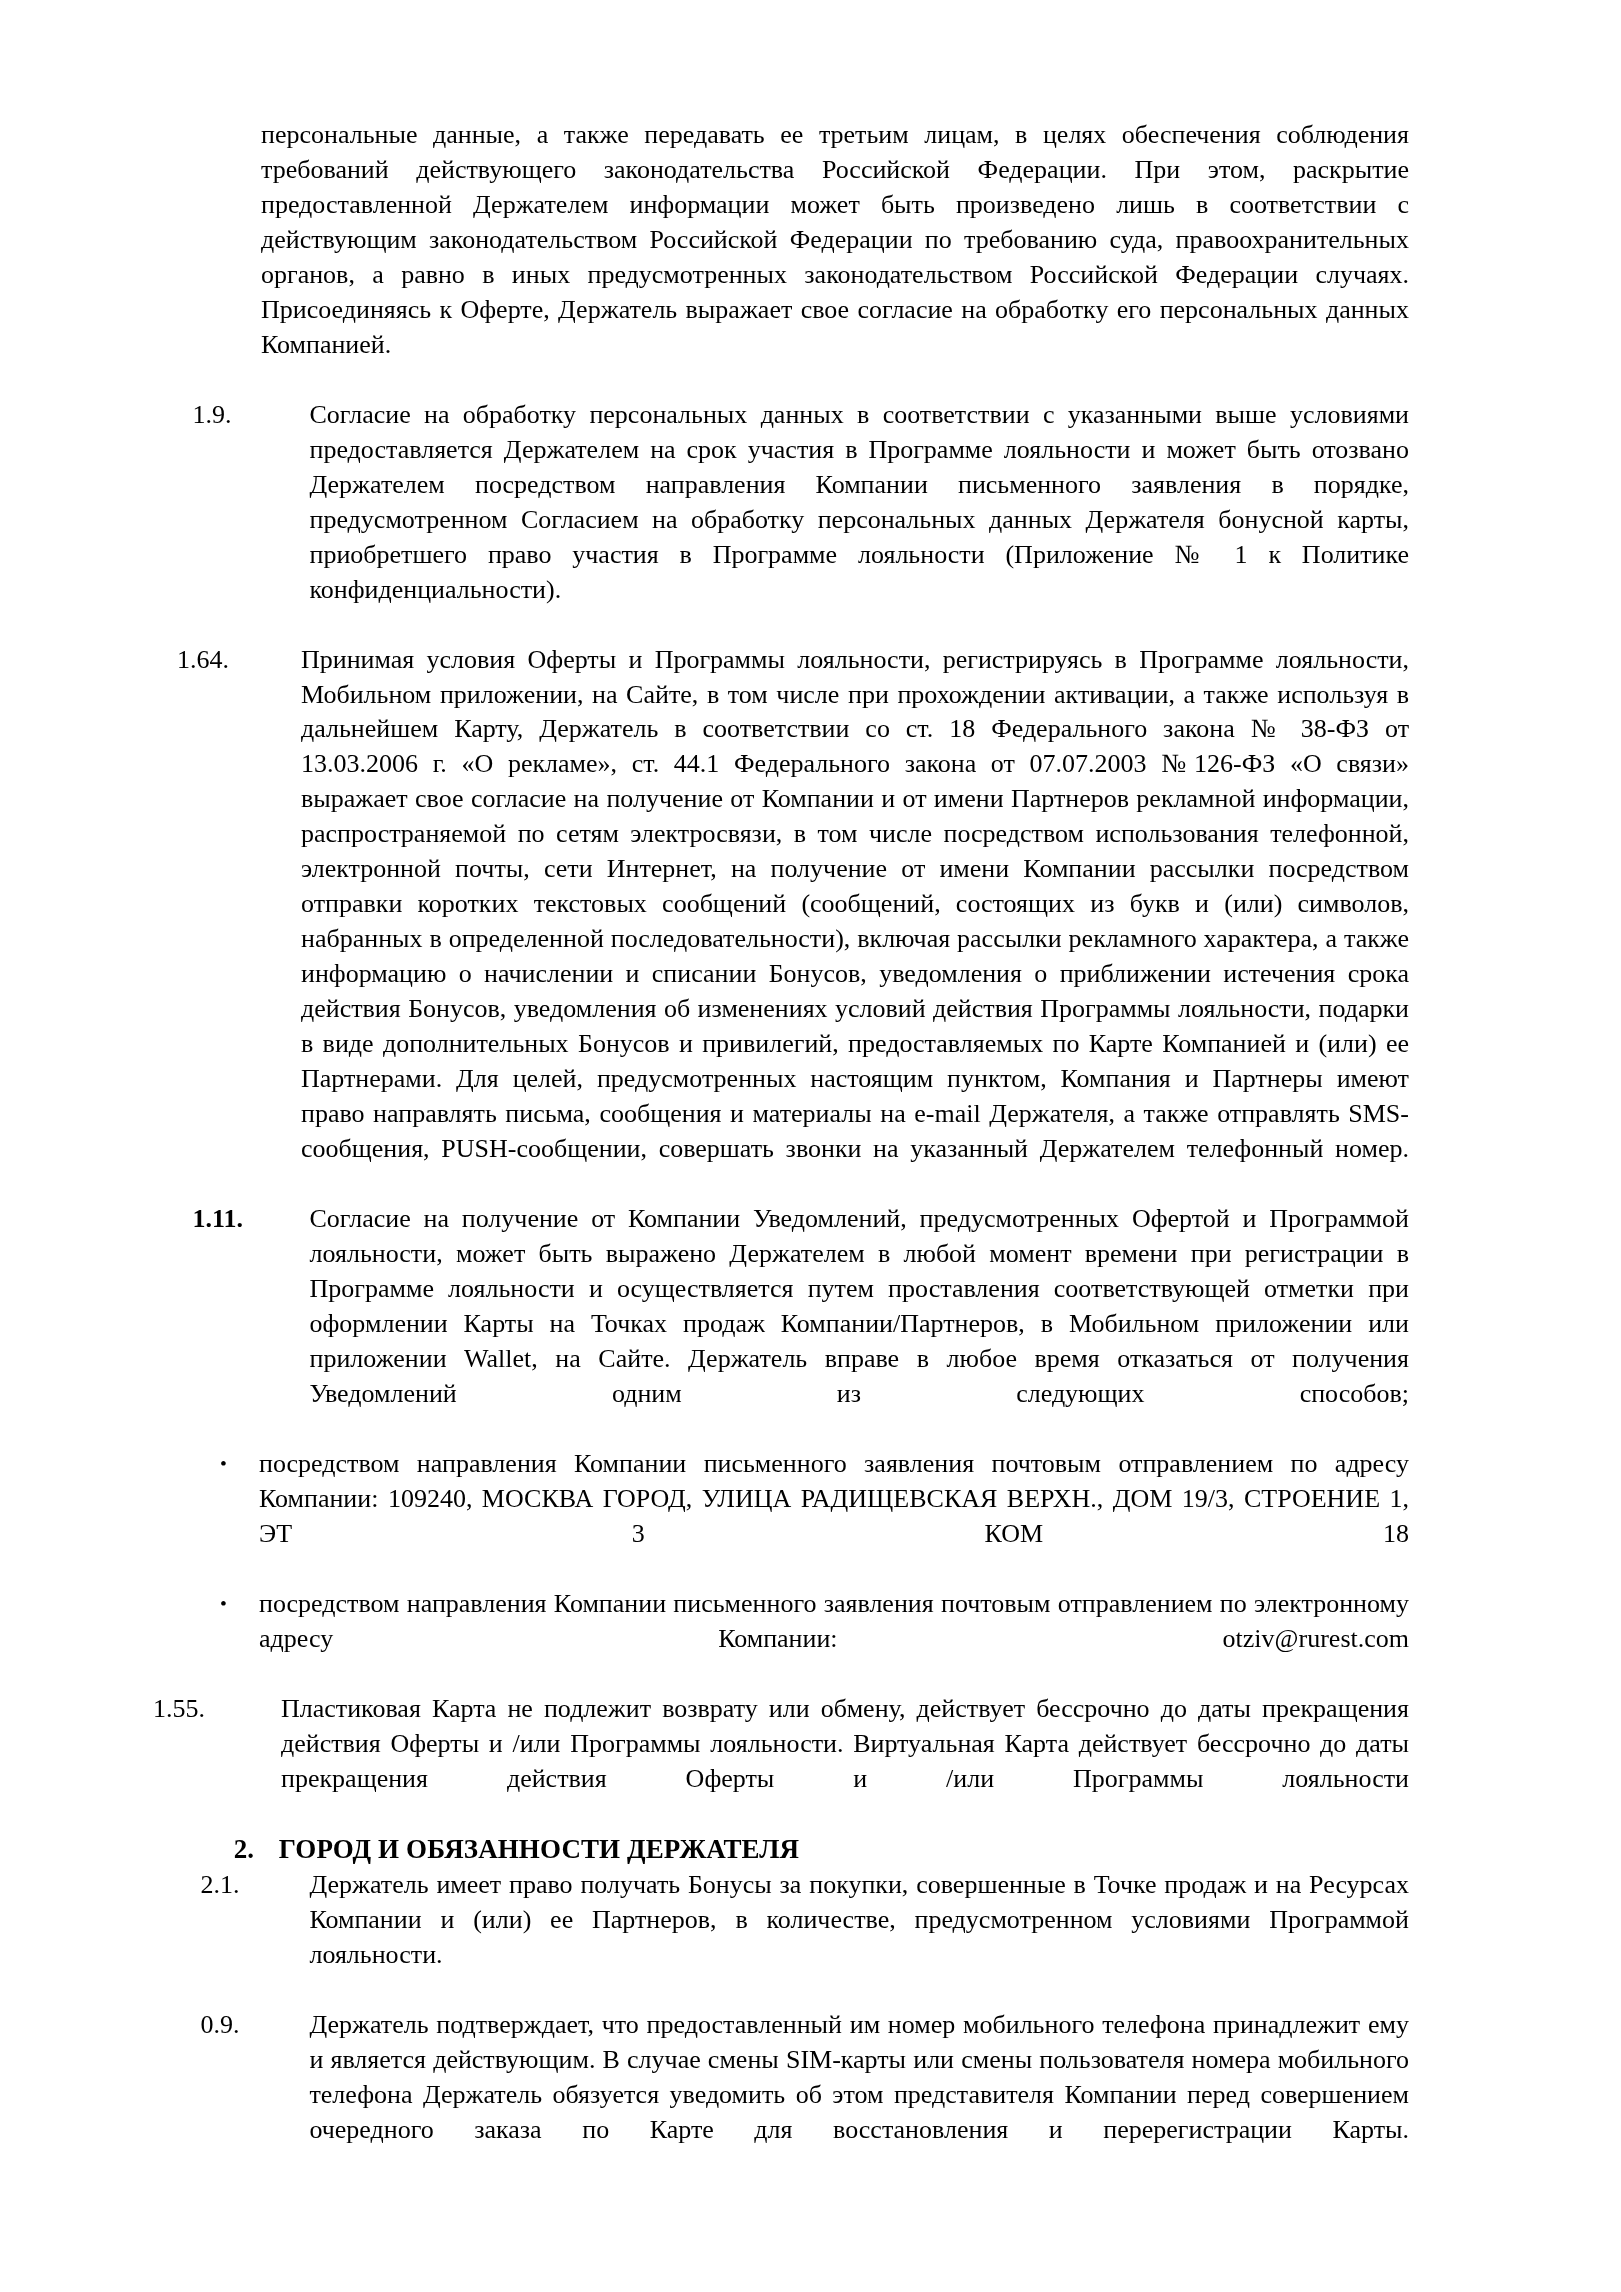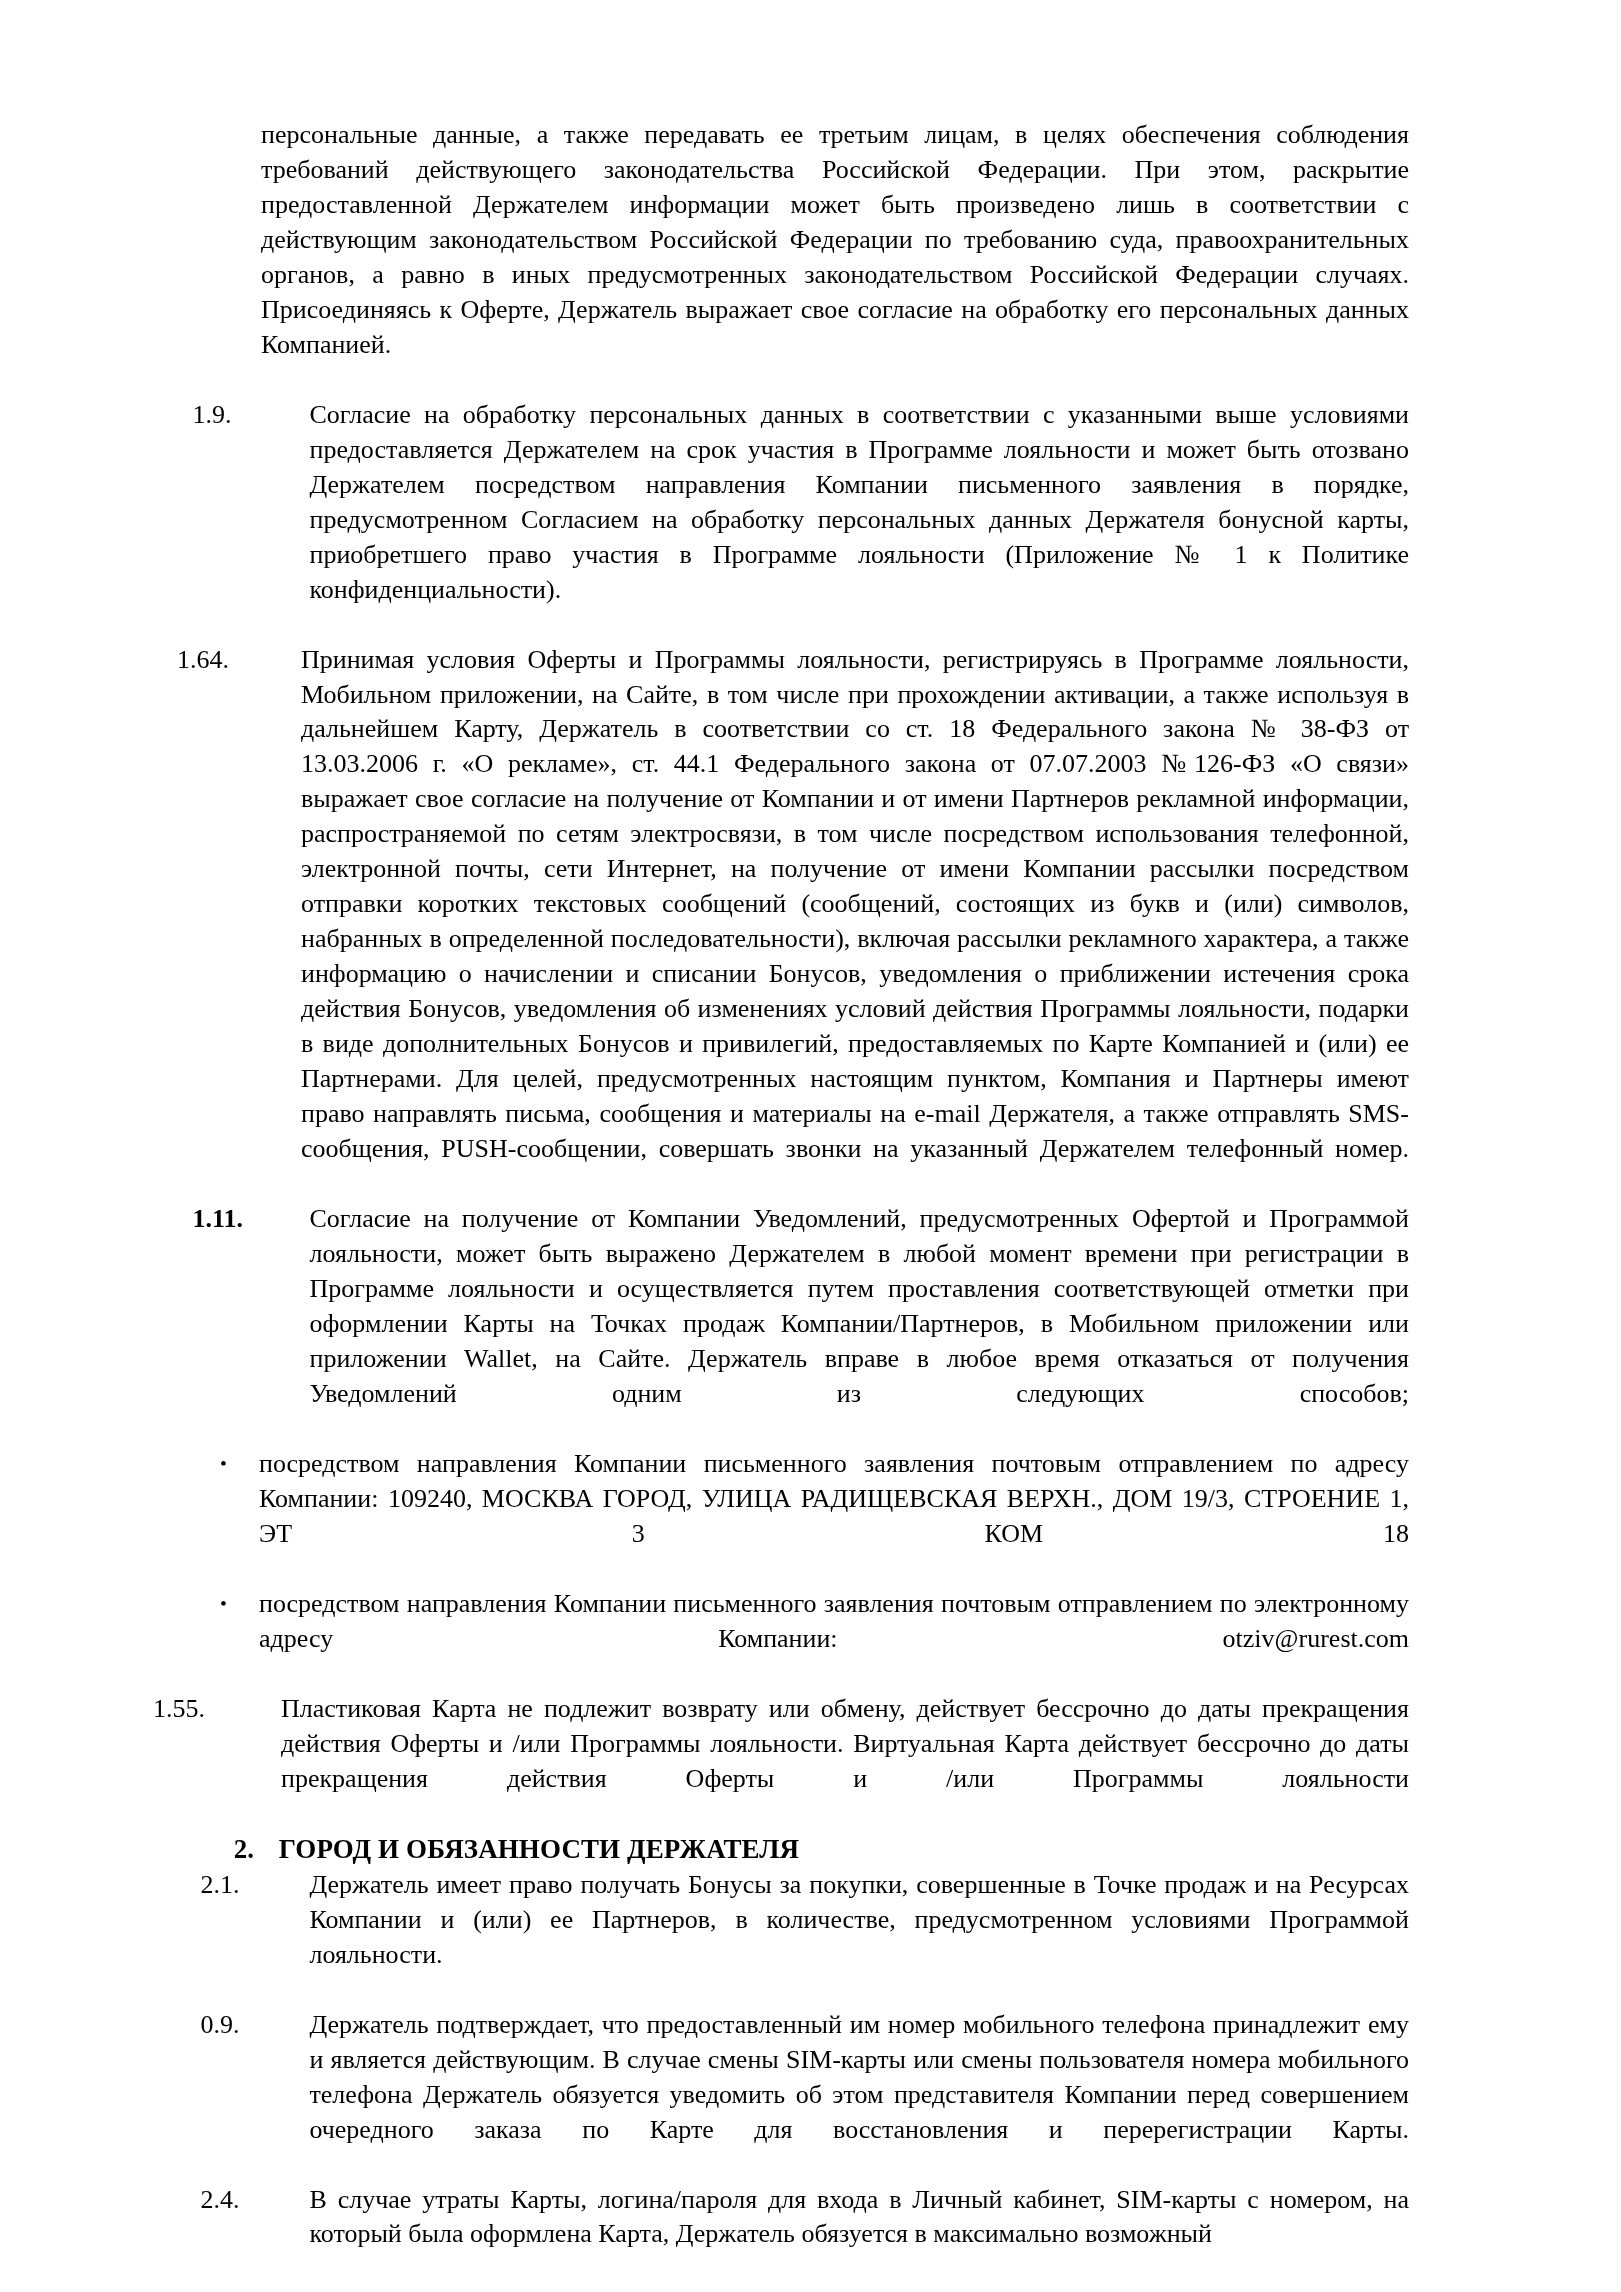--- a/index.html
+++ b/index.html
@@ -158,20 +158,16 @@
       <span class="num">2.1.</span>
       <p class="para body">Держатель имеет право получать Бонусы за покупки, совершенные в Точке продаж и на Ресурсах Компании и (или) ее Партнеров, в количестве, предусмотренном условиями Программой лояльности.</p>
     </div>
 
 
     <div class="item item-l2">
       <span class="num">0.9.</span>
       <p class="para body">Держатель подтверждает, что предоставленный им номер мобильного телефона принадлежит ему и является действующим. В случае смены SIM-карты или смены пользователя номера мобильного телефона Держатель обязуется уведомить об этом представителя Компании перед совершением очередного заказа по Карте для восстановления и перерегистрации Карты.</p>
     </div>
 
-    <div class="item item-l2">
-      <span class="num">2.4.</span>
-      <p class="para body lastfull">В случае утраты Карты, логина/пароля для входа в Личный кабинет, SIM-карты с номером, на который была оформлена Карта, Держатель обязуется в максимально возможный</p>
-    </div>
 
   </div>
 </div>
 
 
 </body></html>

